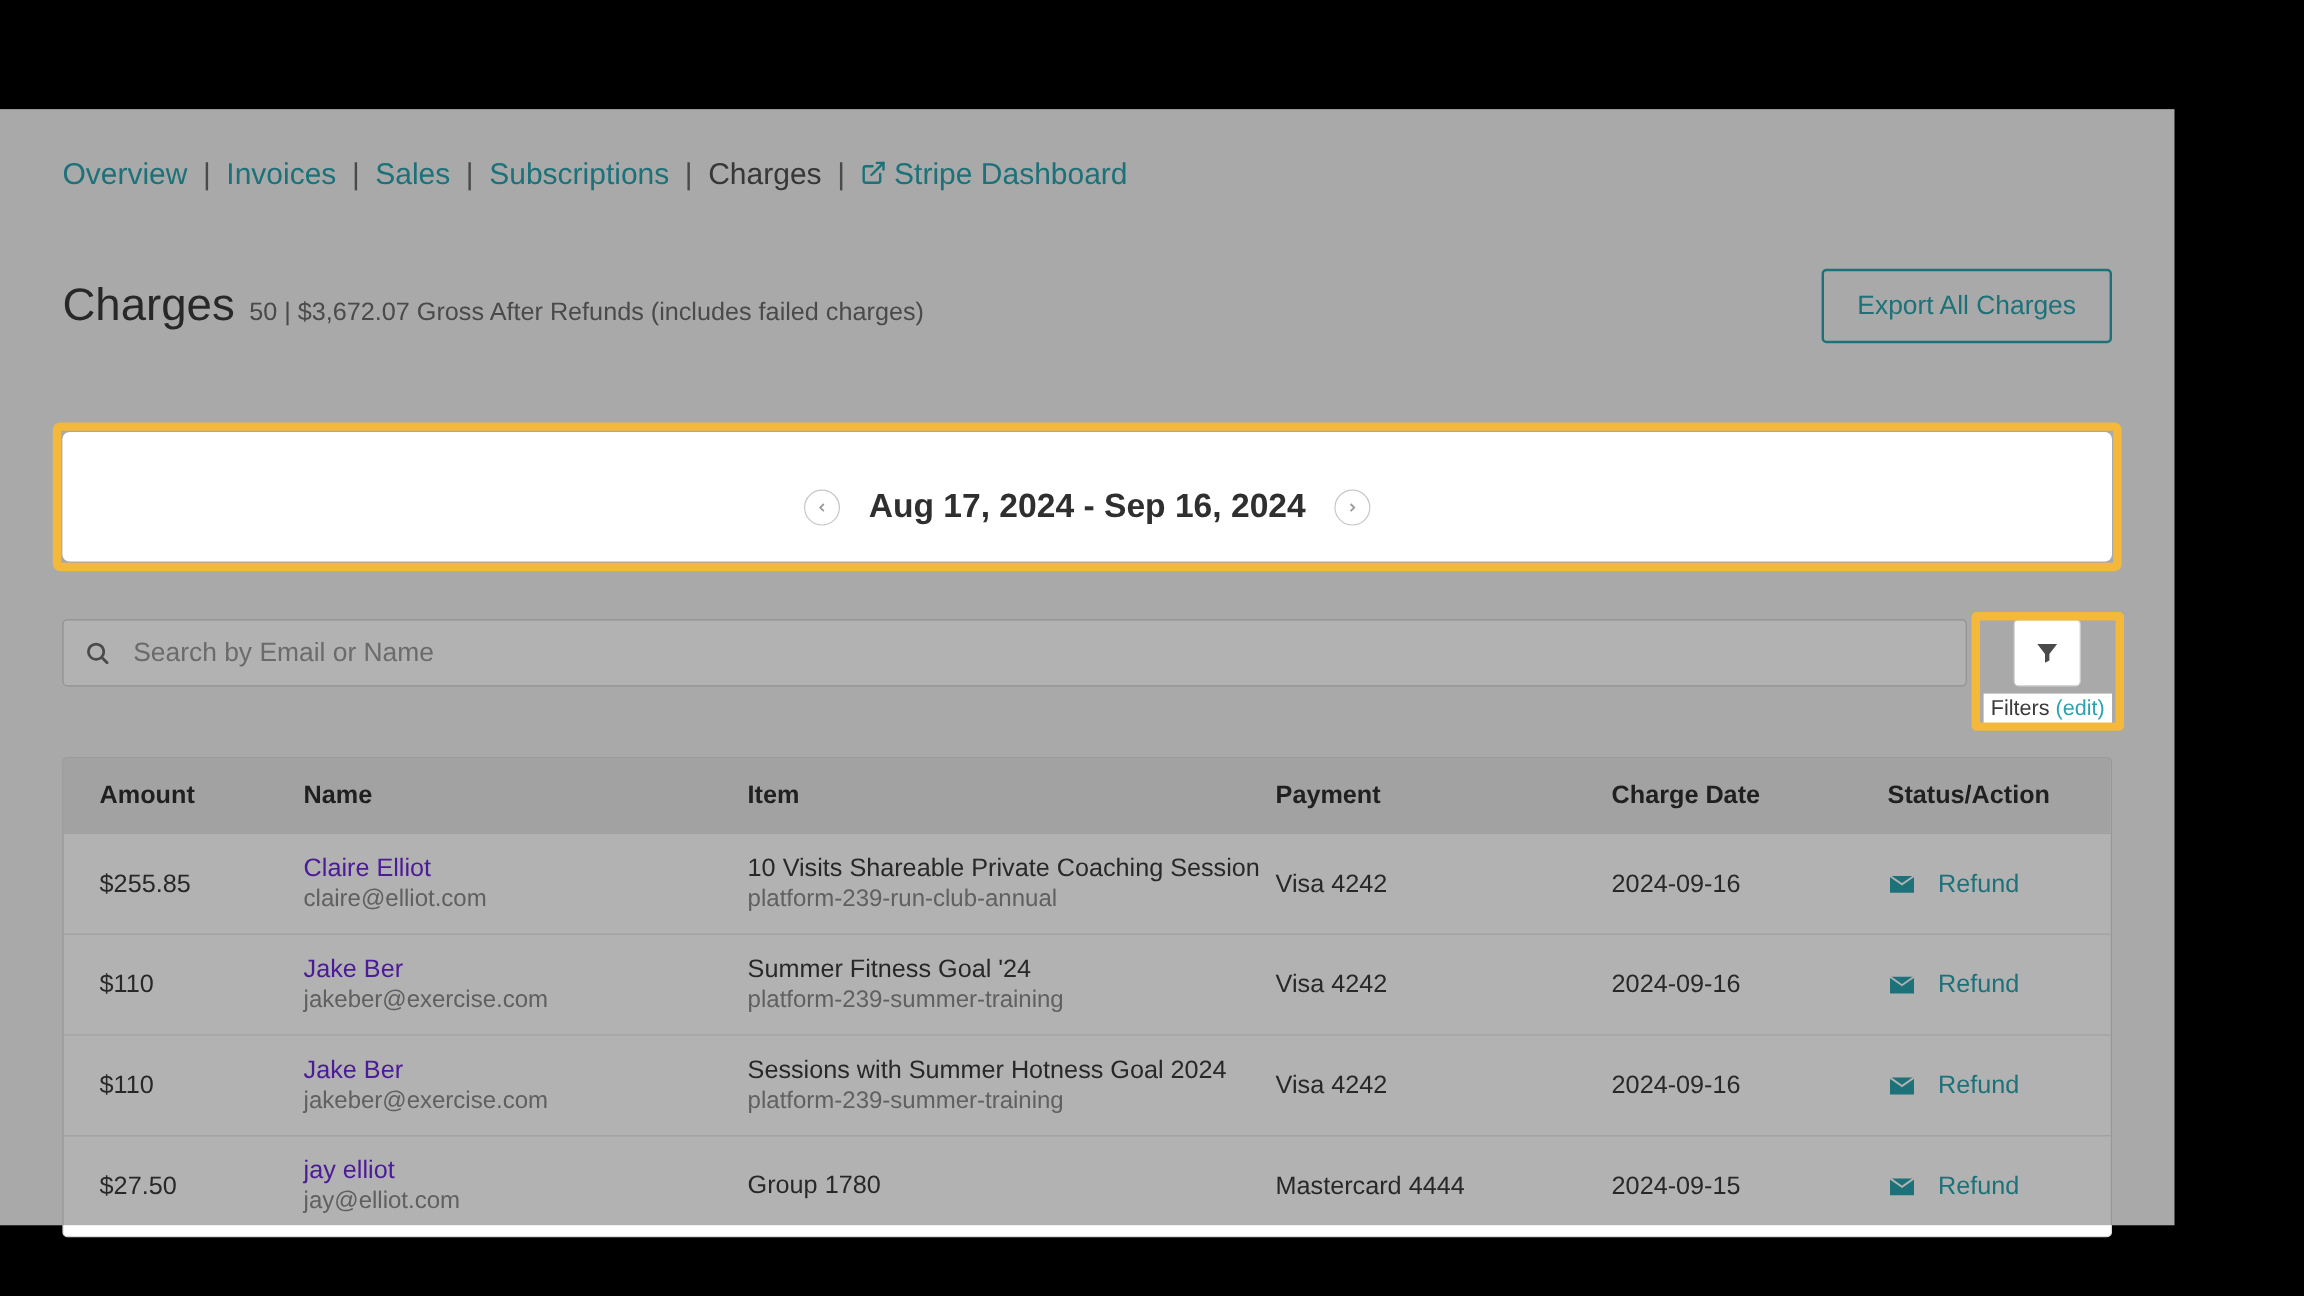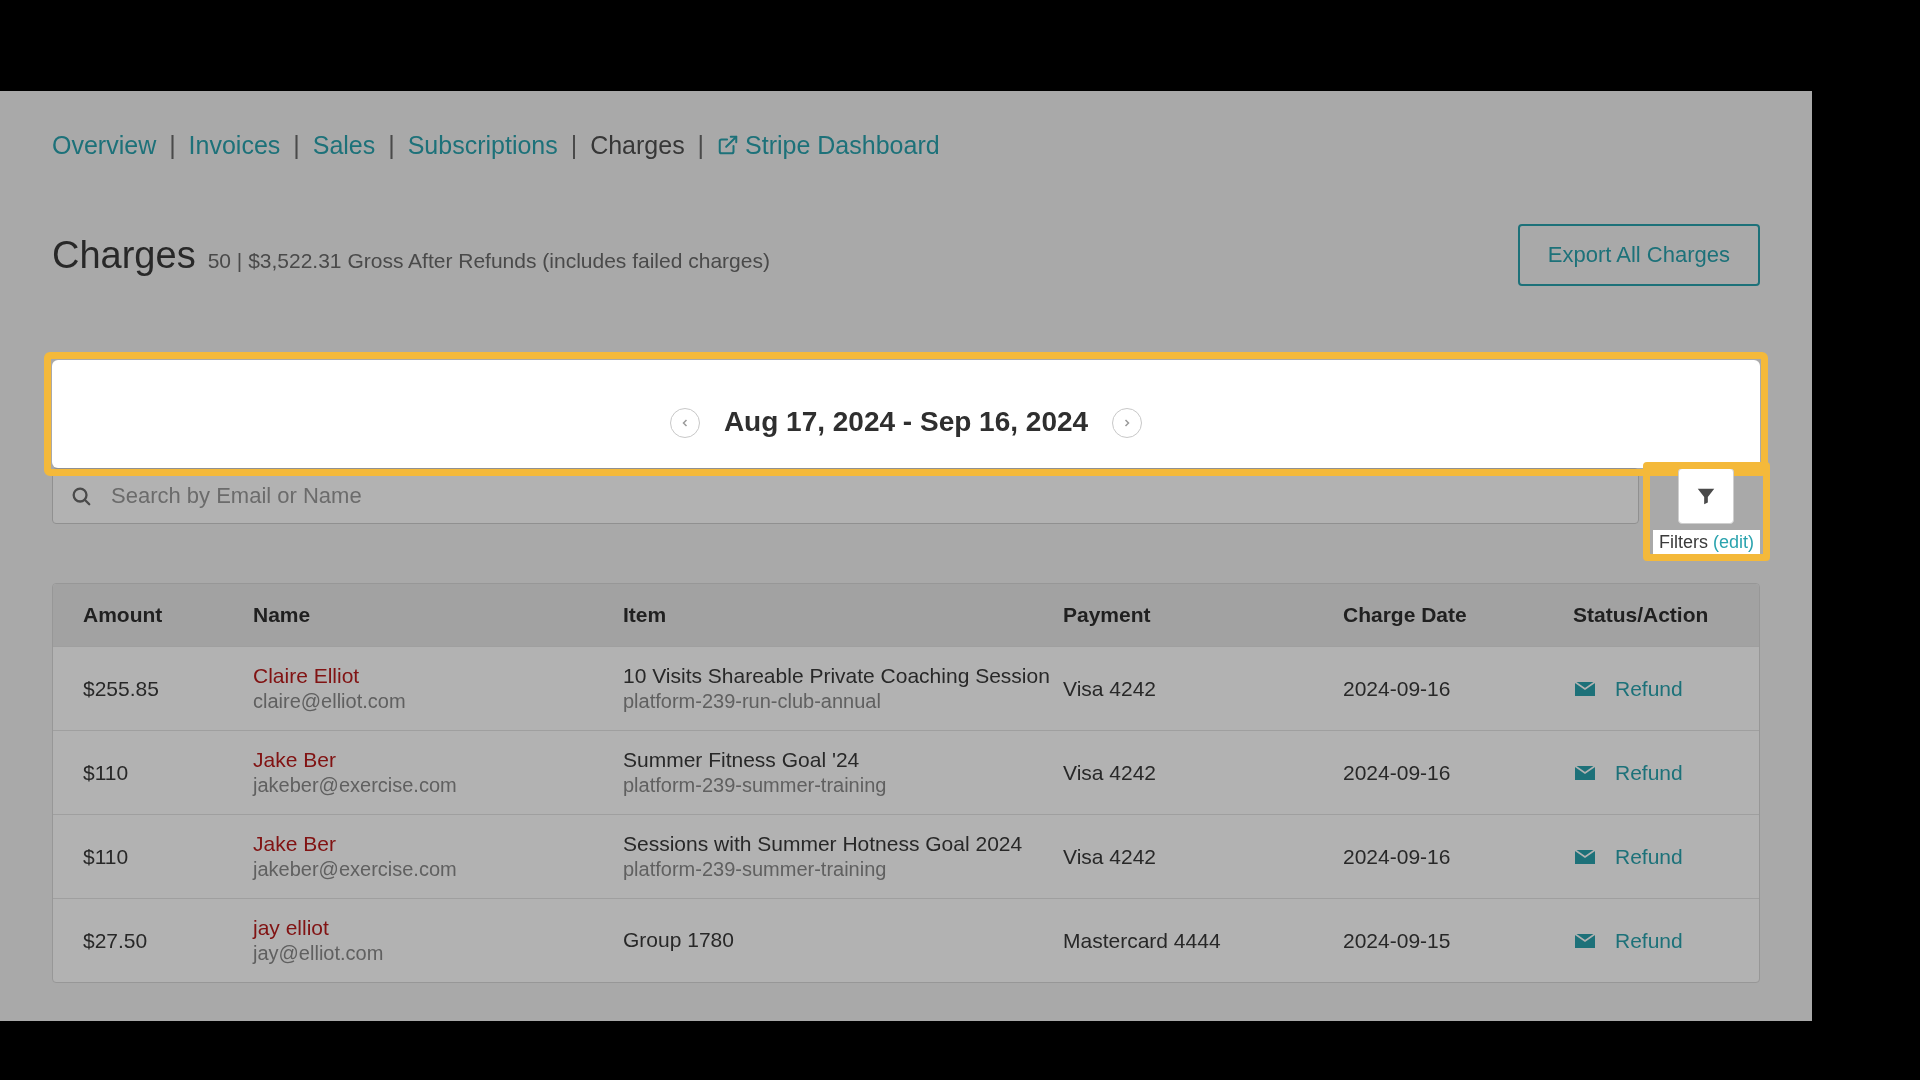--- a/index.html
+++ b/index.html
@@ -27,38 +27,38 @@
 
   .date-panel { position:relative; margin-top:74px; background:#fff; border-radius:6px; padding:18px 28px 30px 28px; z-index:100; }
   .date-highlight { position:absolute; inset:-8px; border:7px solid #f4b93a; border-radius:6px; pointer-events:none; }
   .range-tabs { display:flex; align-items:center; justify-content:space-between; font-size:22px; color:#5a5a5a; }
   .range-tabs .tab { cursor:pointer; padding:4px 0; }
   .range-tabs .tab.active { color:#333; font-weight:600; border-bottom:4px solid #27c0cf; }
   .cal-icon { color:#4a4a4a; }
   .date-row { display:flex; align-items:flex-end; justify-content:center; gap:24px; margin-top:28px; font-size:28px; font-weight:600; color:#2f2f2f; }
   .nav-circle { width:30px; height:30px; border:1px solid #c8c8c8; border-radius:50%; display:flex; align-items:center; justify-content:center; color:#9a9a9a; font-size:16px; cursor:pointer; }
 
-  .search-row { position:relative; display:flex; align-items:flex-start; gap:14px; }
+  .search-row { position:relative; display:flex; align-items:flex-start; gap:14px; margin-top:48px; }
   .search-wrap { flex:1; position:relative; }
   .search-input { width:100%; height:56px; border:1px solid #cfcfcf; border-radius:4px; background:#fff; font-size:22px; padding:0 16px 0 58px; color:#333; }
   .search-input::placeholder { color:#9a9a9a; }
   .search-icon { position:absolute; left:18px; top:50%; transform:translateY(-50%); color:#6a6a6a; }
 
   .filter-cluster { position:relative; z-index:100; background:transparent; }
   .filter-box { position:relative; display:flex; flex-direction:column; align-items:center; }
   .filter-highlight { position:absolute; top:-6px; left:-10px; right:-10px; bottom:-6px; border:7px solid #f4b93a; border-radius:4px; pointer-events:none; }
   .filter-btn { width:56px; height:56px; border:1px solid #cfcfcf; background:#fff; border-radius:4px; display:flex; align-items:center; justify-content:center; cursor:pointer; color:#4a4a4a; }
   .filter-label { margin-top:6px; font-size:18px; color:#3a3a3a; background:#fff; padding:2px 6px; }
   .filter-label .edit { color:#2aa3ae; cursor:pointer; }
 
   .table { margin-top:28px; border:1px solid #d8d8d8; border-radius:4px; background:#fff; overflow:hidden; }
   .thead, .trow { display:grid; grid-template-columns: 170px 370px 440px 280px 230px 1fr; align-items:center; padding:0 30px; }
   .thead { height:62px; background:#e9e9e9; font-size:21px; font-weight:600; color:#2f2f2f; }
   .trow { min-height:84px; border-top:1px solid #e4e4e4; font-size:21px; color:#3a3a3a; padding-top:14px; padding-bottom:14px; }
-  .trow .name-line { color:#b91c1c; }
+  .trow .name-line { color:#6d28d9; }
   .trow .sub { color:#8a8a8a; font-size:20px; margin-top:2px; }
   .status-cell { display:flex; align-items:center; gap:18px; color:#2aa3ae; }
   .status-cell .refund { cursor:pointer; }
   .mail-icon { display:inline-flex; color:#2aa3ae; cursor:pointer; }
 
   svg { display:block; }
 </style>
 </head>
 <body>
 
@@ -88,21 +88,21 @@
                 <line x1="10" y1="14" x2="21" y2="3"></line>
               </svg>
           </span><span>Stripe Dashboard</span>
         </a>
       </div>
 
       <div class="titlebar">
         <div class="title-left">
           <span class="page-title">Charges</span>
           <span class="title-meta">
-            <span>50</span> | <span>$3,522.31 Gross After Refunds (includes failed charges)</span>
+            <span>50</span> | <span>$3,672.07 Gross After Refunds (includes failed charges)</span>
           </span>
         </div>
         <button class="export-btn">Export All Charges</button>
       </div>
 
       <div class="date-panel">
         <div class="date-highlight"></div>
         <div class="date-row">
           <span class="nav-circle">
             <svg width="12" height="12" viewBox="0 0 24 24" fill="none" stroke="currentColor" stroke-width="3">

